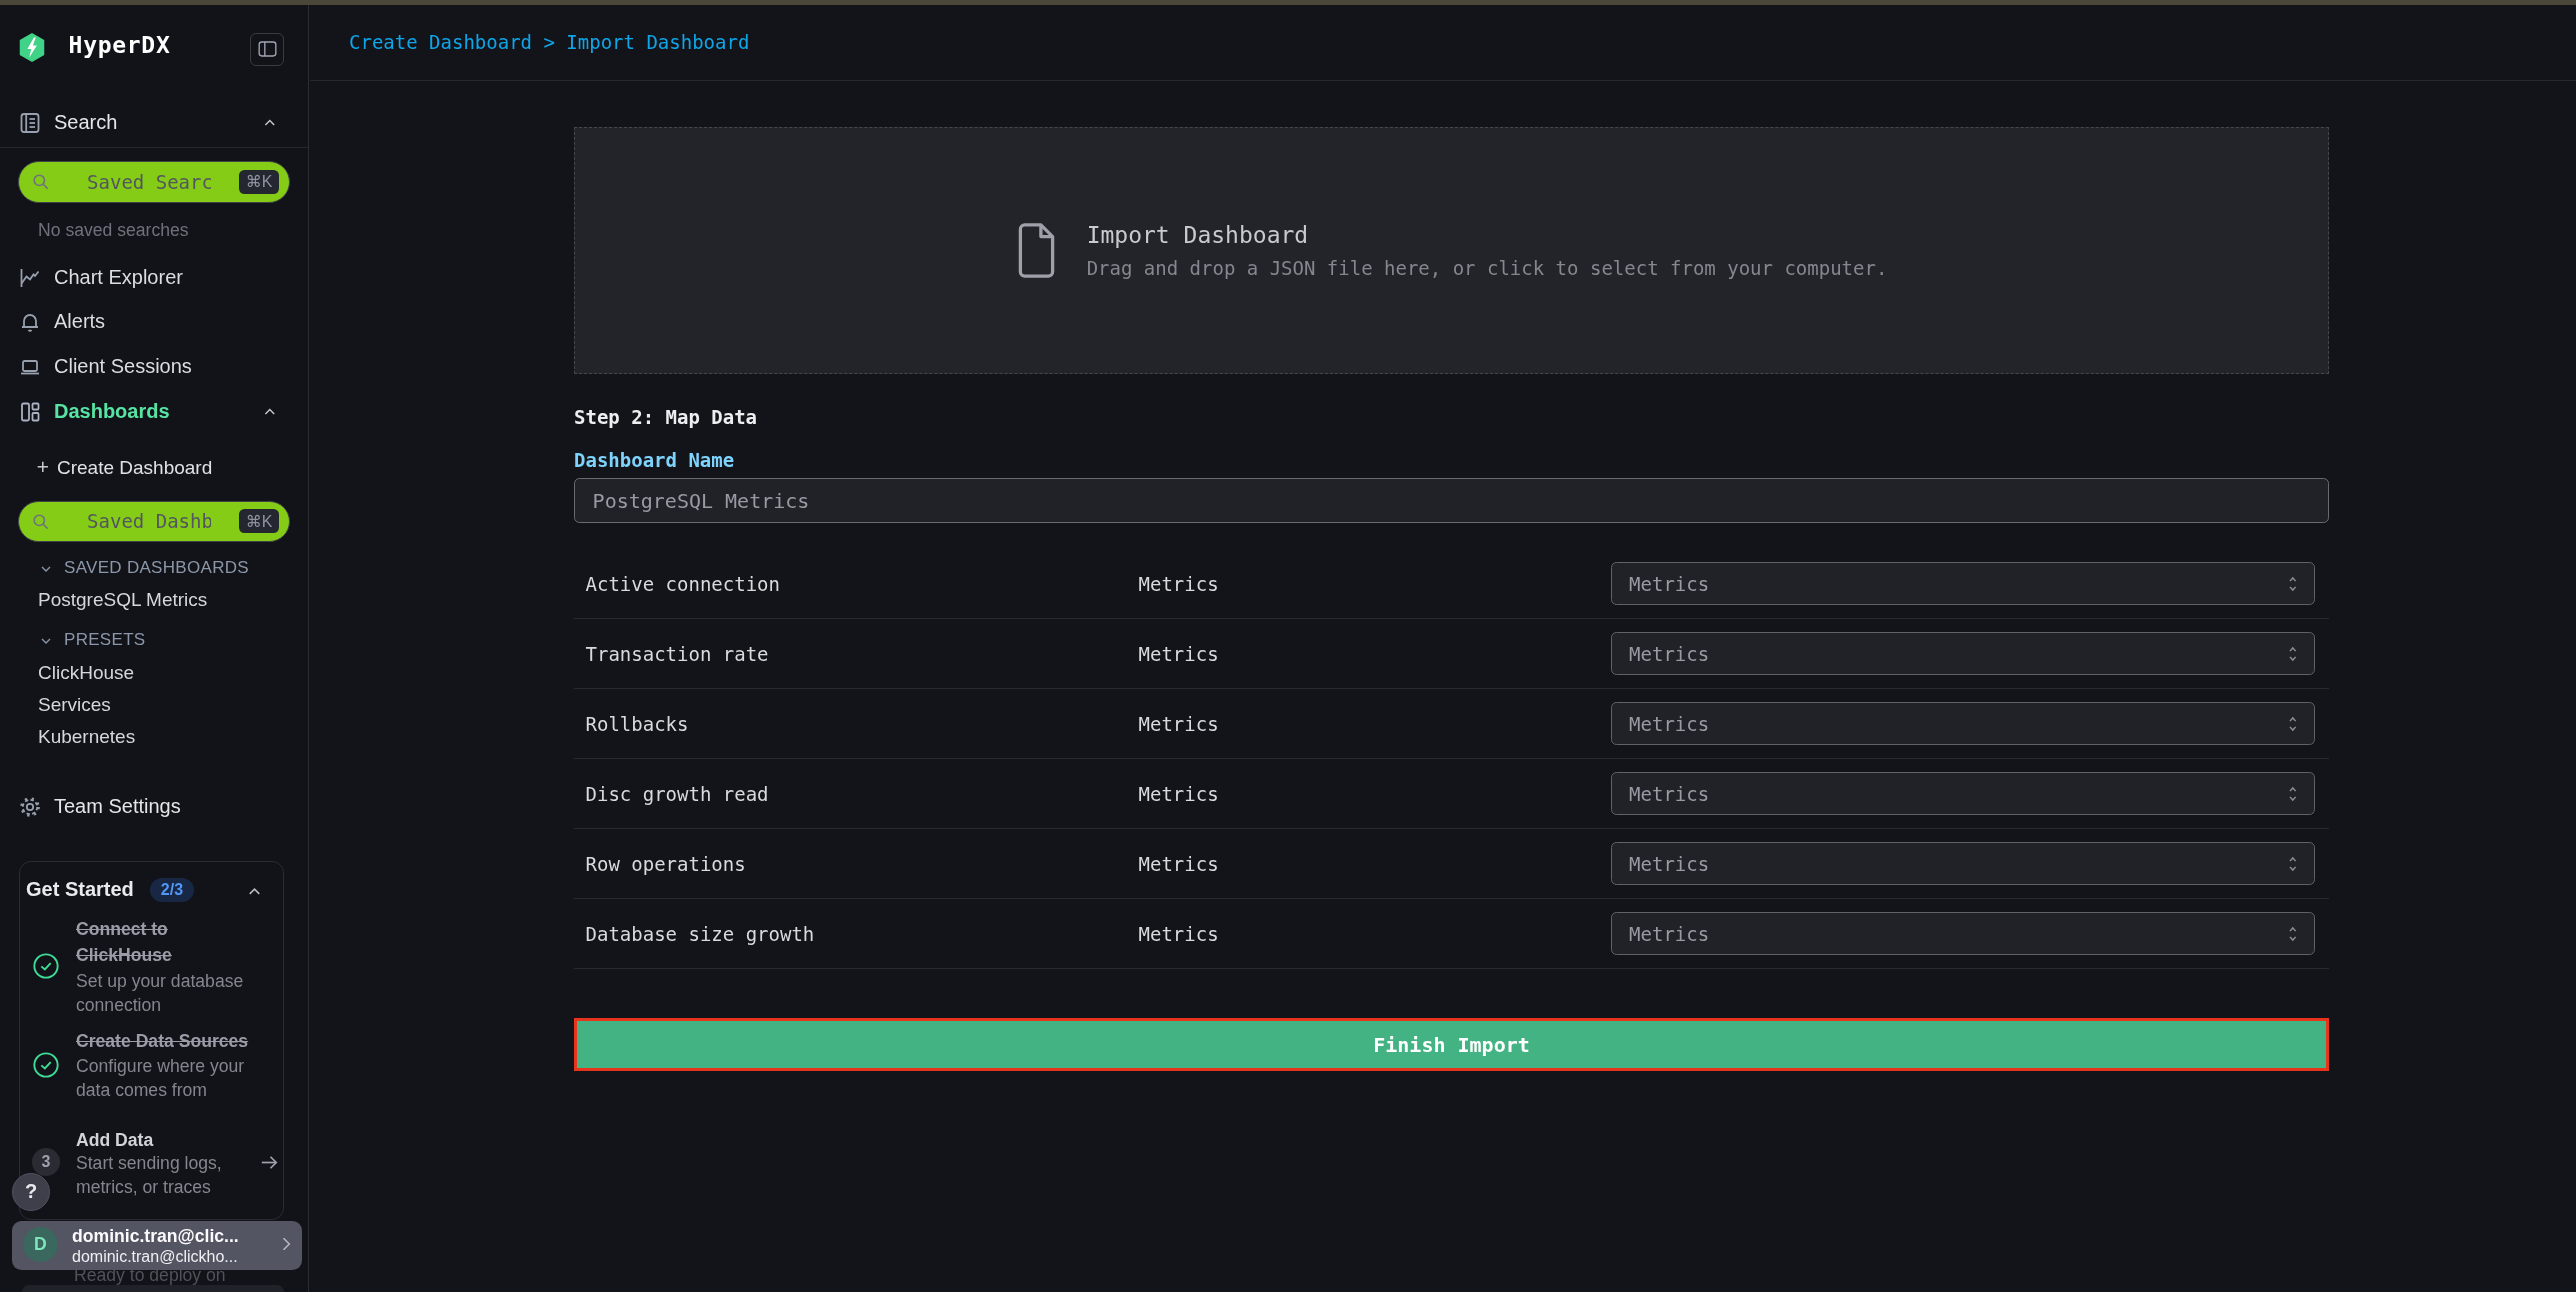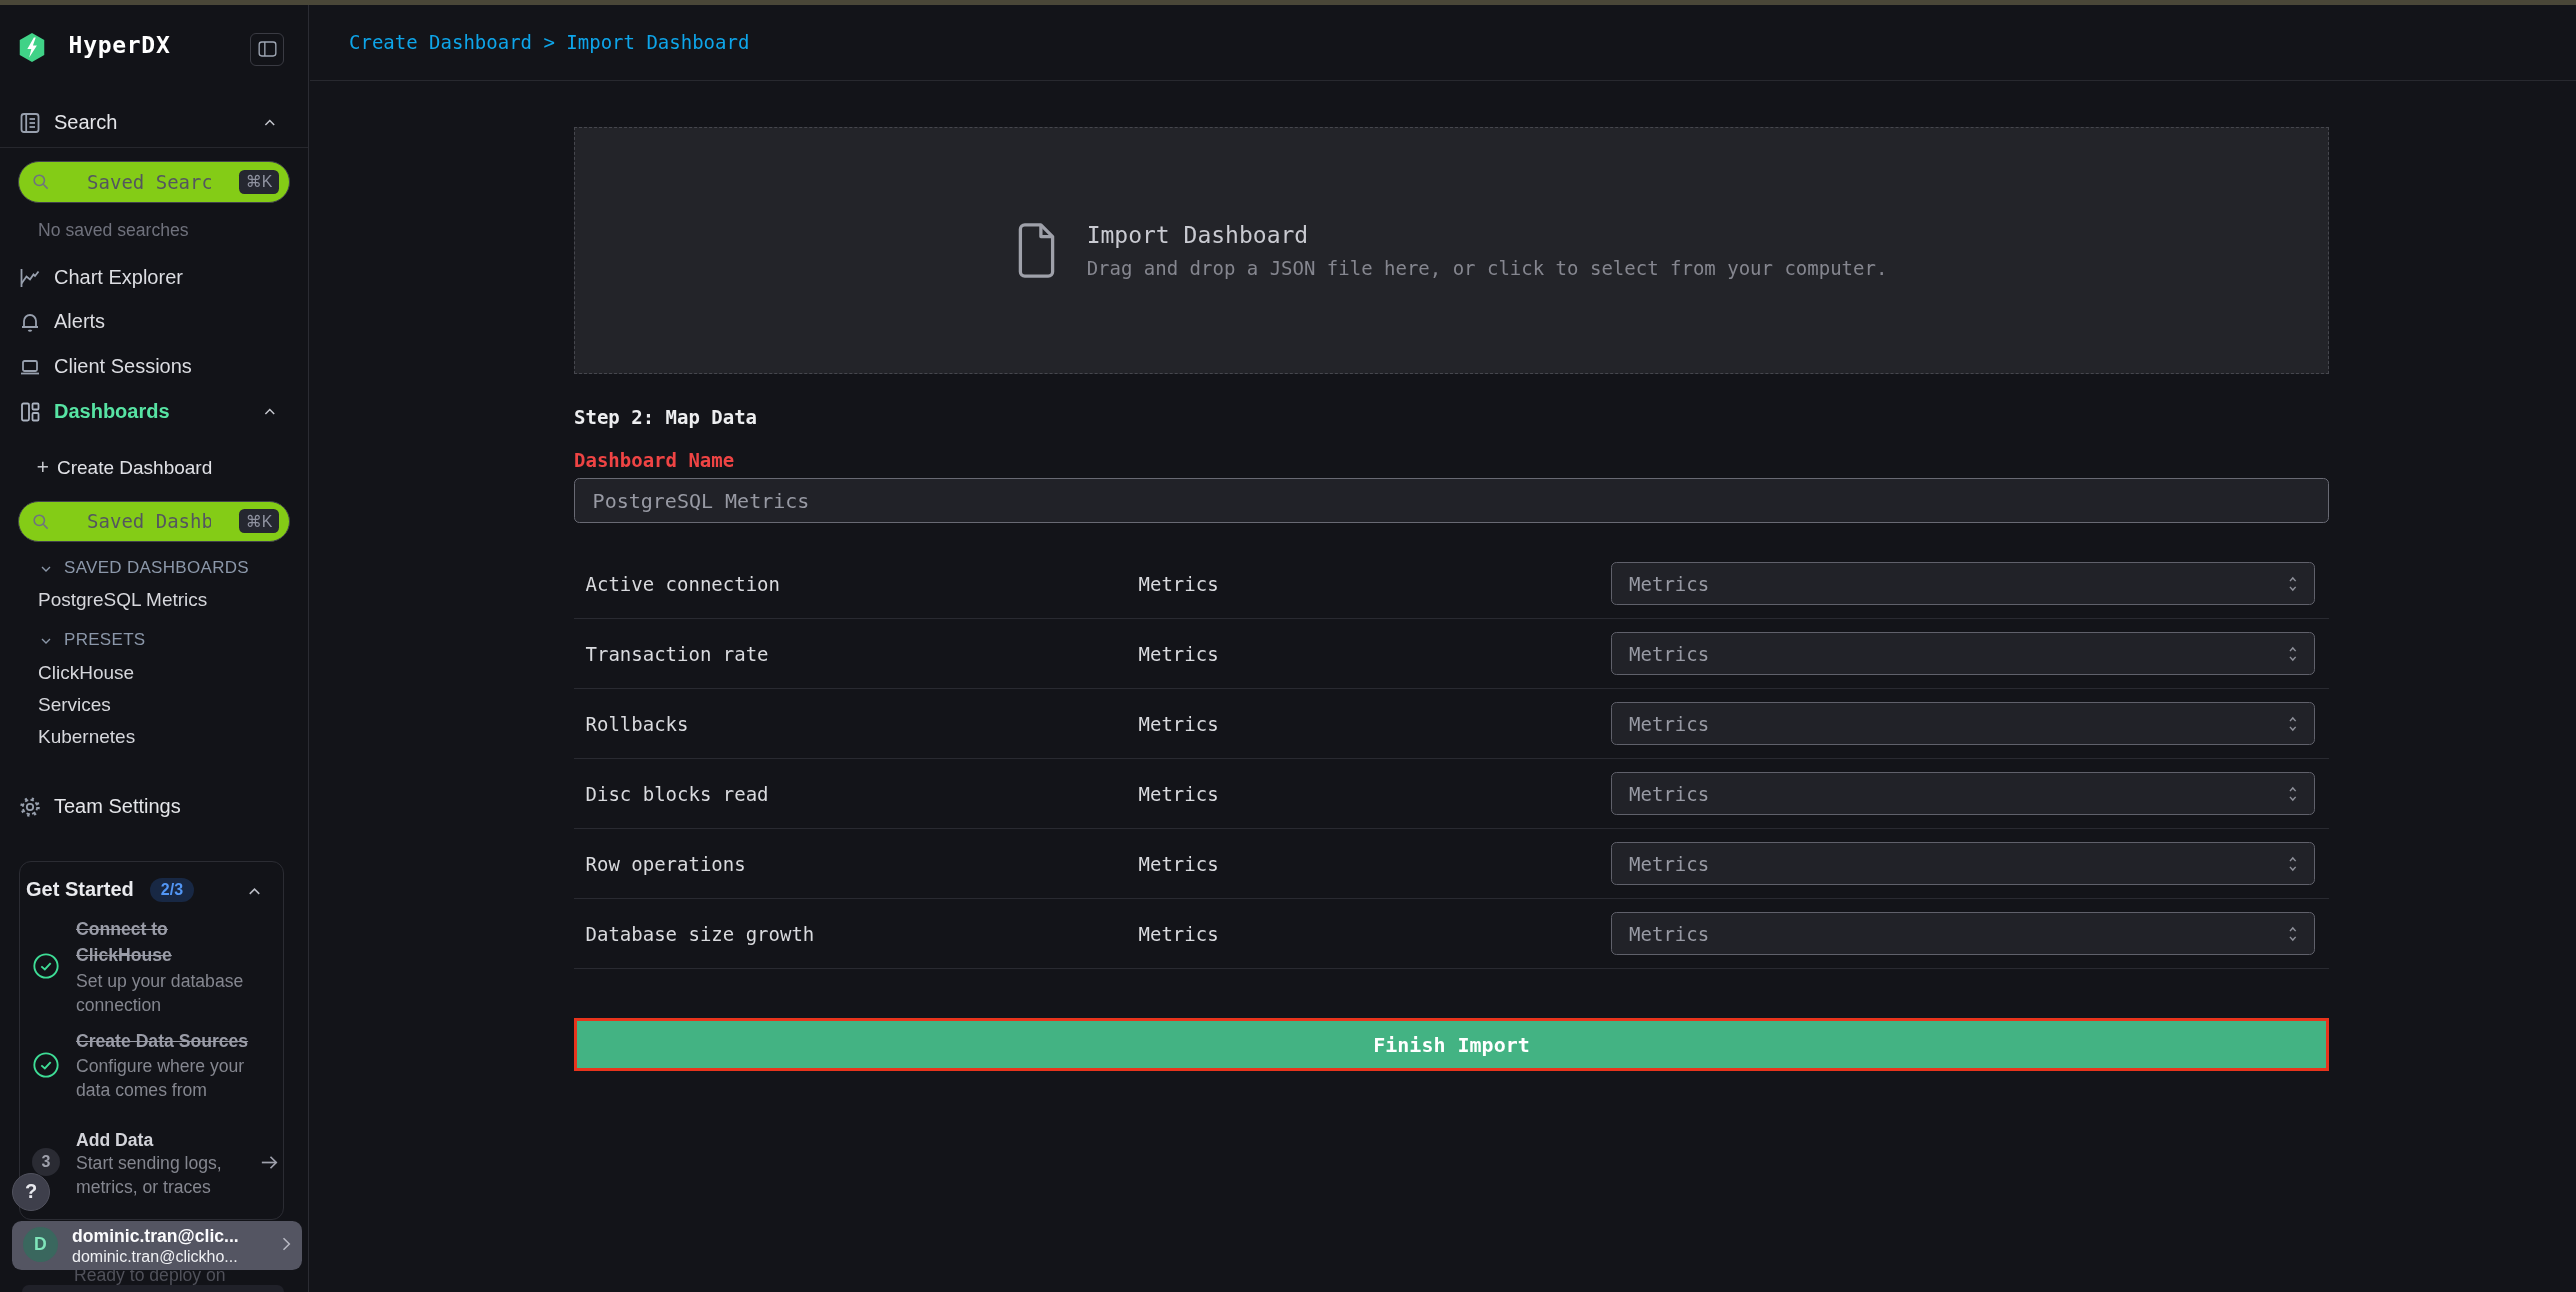--- a/index.html
+++ b/index.html
@@ -64,21 +64,21 @@
   
   .header{position:absolute;left:310px;top:4.7px;width:2266px;height:75px;border-bottom:1.4px solid #28292f;}
   .breadcrumb{position:absolute;left:39px;top:26px;font-size:19px;color:#0ea5e9;}
 
   .dropzone{position:absolute;left:574px;top:127px;width:1755px;height:247px;background:#232429;border:1.4px dashed #46474e;box-sizing:border-box;display:flex;align-items:center;justify-content:center;}
   .dz-inner{display:flex;align-items:center;gap:30px;}
   .dz-text .t1{font-size:23px;color:#c9cad1;}
   .dz-text .t2{font-size:19px;color:#85868f;margin-top:9.5px;}
 
   .step-label{position:absolute;left:574px;top:406px;font-size:19px;font-weight:bold;color:#edeef0;}
-  .dn-label{position:absolute;left:574px;top:449px;font-size:19px;font-weight:bold;color:#ef4444;}
+  .dn-label{position:absolute;left:574px;top:449px;font-size:19px;font-weight:bold;color:#7dd3fc;}
   .dn-input{position:absolute;left:574px;top:478px;width:1755px;height:45px;background:#212228;border:1.4px solid #696a74;border-radius:5.4px;box-sizing:border-box;display:flex;align-items:center;padding-left:17.6px;font-size:20px;color:#989aa4;}
 
   .table{position:absolute;left:574px;top:549px;width:1755px;}
   .thead{display:grid;grid-template-columns:553px 472px 718px;padding-left:11.5px;height:38px;align-items:center;border-bottom:1.4px solid #3b3c44;font-size:19px;font-weight:bold;color:#f1f1f4;}
   .trow{display:grid;grid-template-columns:553px 472px 718px;padding-left:11.5px;height:69px;align-items:center;border-bottom:1.4px solid #292a31;font-size:19px;color:#d9dade;}
   .select{width:704px;height:43px;background:#212228;border:1.4px solid #60616b;border-radius:5.4px;box-sizing:border-box;display:flex;align-items:center;padding:0 12px 0 17.6px;font-size:19px;color:#989aa4;}
   .select .sp{flex:1;}
 
   .finish-btn{position:absolute;left:574px;top:1018px;width:1755px;height:53px;background:#43b383;border:3.4px solid #e8341c;box-sizing:border-box;display:flex;align-items:center;justify-content:center;font-size:20px;font-weight:bold;color:#ffffff;}
 
@@ -366,21 +366,21 @@
             <svg width="17.6" height="20" viewBox="0 0 24 28" fill="none" stroke="#8d8f99" stroke-width="2">
               <polyline points="8,10 12,5.5 16,10"></polyline>
               <polyline points="8,18 12,22.5 16,18"></polyline>
             </svg>
           </span>
     </div>
       </div>
   </div>
 
   <div class="trow mono">
-    <div>Disc blocks read</div>
+    <div>Disc growth read</div>
     <div>Metrics</div>
     <div>
         <div class="select">
       <span class="sp">Metrics</span>
       <span>
             <svg width="17.6" height="20" viewBox="0 0 24 28" fill="none" stroke="#8d8f99" stroke-width="2">
               <polyline points="8,10 12,5.5 16,10"></polyline>
               <polyline points="8,18 12,22.5 16,18"></polyline>
             </svg>
           </span>

